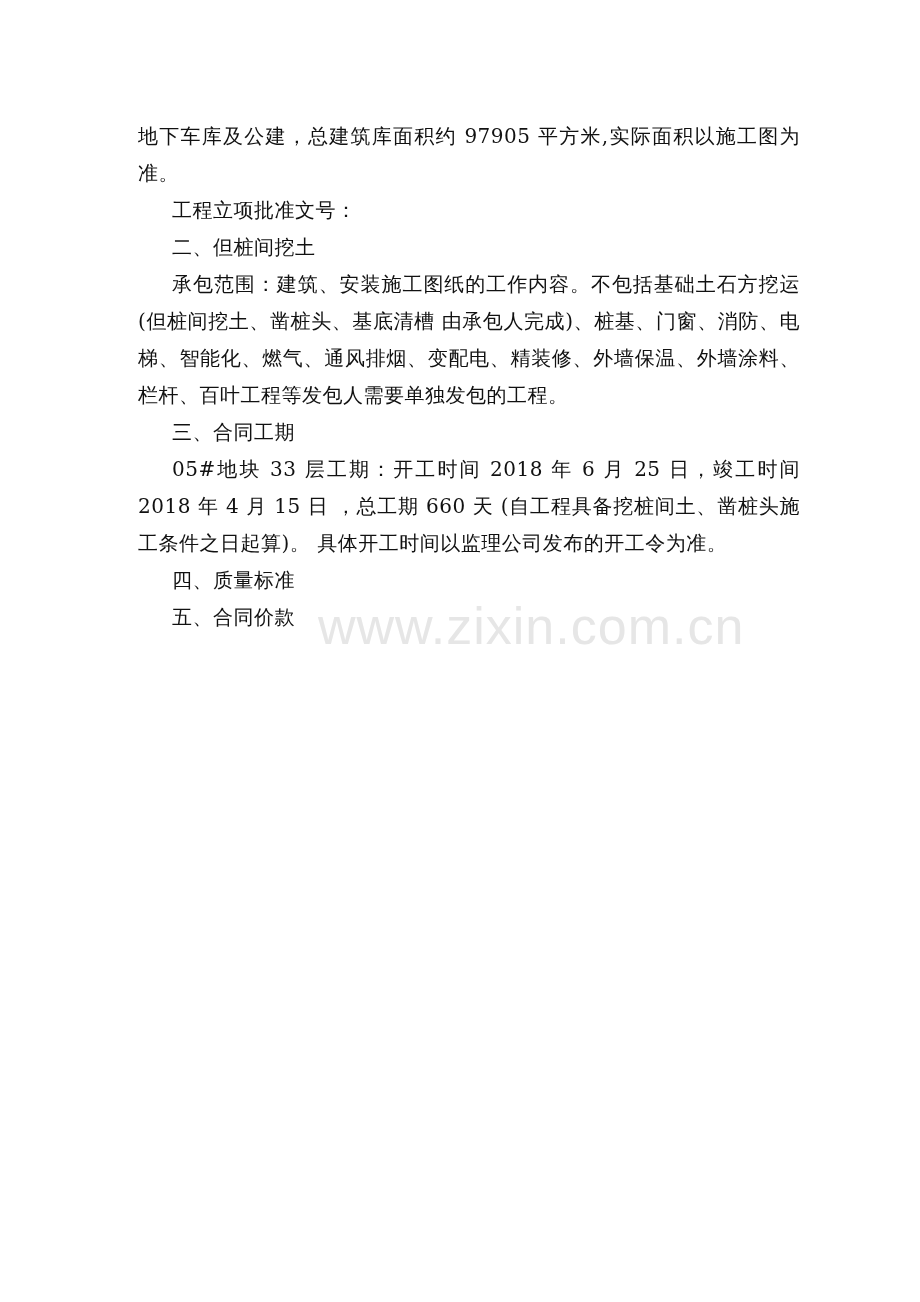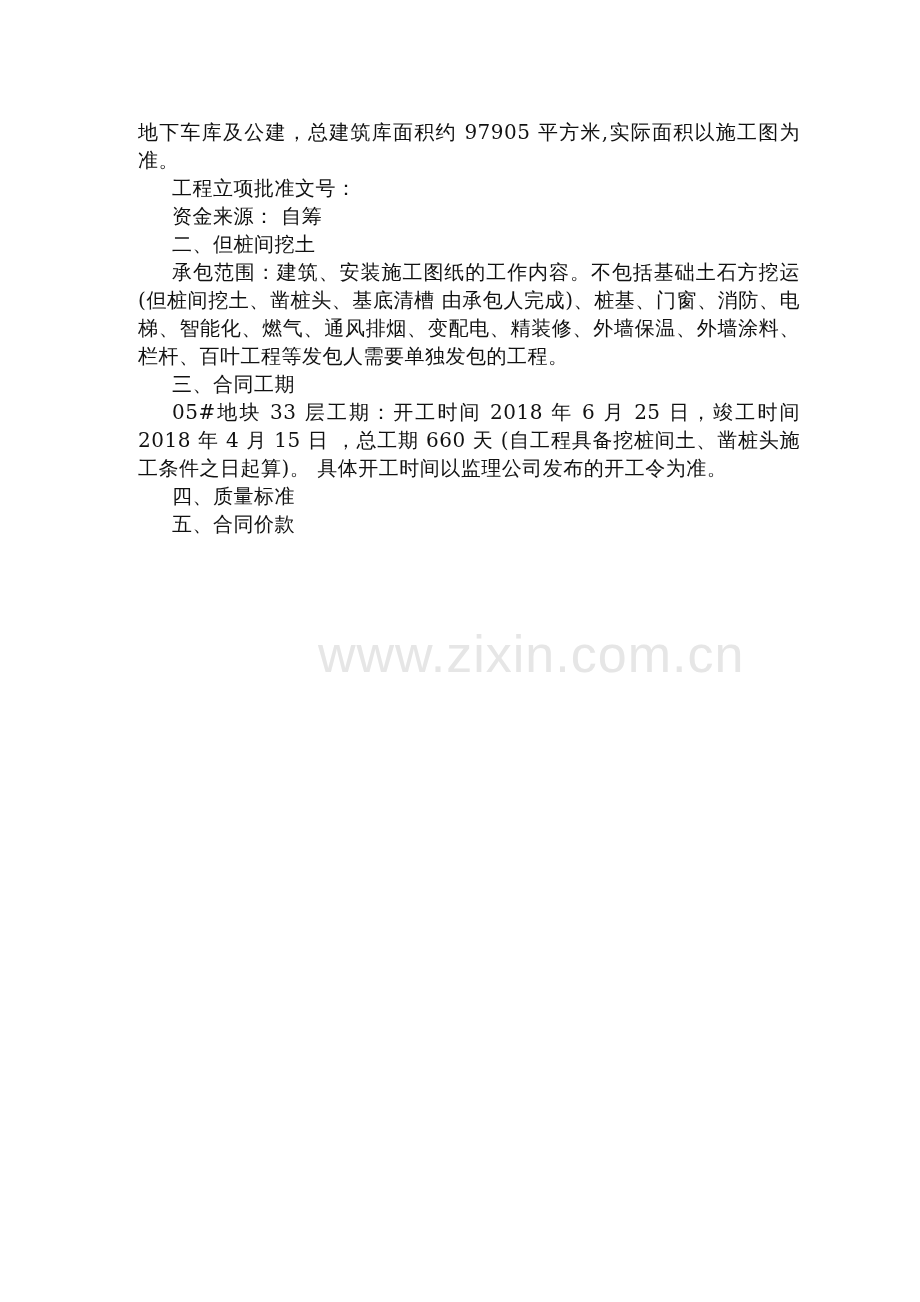--- a/index.html
+++ b/index.html
@@ -4,46 +4,45 @@
 <style>
   html, body { margin: 0; padding: 0; background: #ffffff; }
   body { width: 920px; height: 1302px; position: relative; overflow: hidden; }
   .page {
     position: absolute;
     left: 138px;
     top: 118px;
     width: 662px;
     font-family: "DejaVu Serif", "Liberation Serif", serif;
     font-size: 20px;
-    line-height: 28px;
+    line-height: 37px;
     color: #111111;
   }
   .p { margin: 0; text-align: justify; text-align-last: left; letter-spacing: 0.5px; }
   .indent { text-indent: 34px; }
   .watermark {
     position: absolute;
     left: 318px;
-    top: 624px;
+    top: 596px;
     font-family: "Liberation Sans", sans-serif;
     font-size: 52px;
     color: #e6e6e6;
     letter-spacing: 1px;
     z-index: 0;
     white-space: nowrap;
   }
   .page { z-index: 1; }
 </style>
 </head>
 <body>
 
 <div class="watermark">www.zixin.com.cn</div>
 
 <div class="page">
   <p class="p">地下车库及公建，总建筑库面积约 97905 平方米,实际面积以施工图为准。</p>
   <p class="p indent">工程立项批准文号：</p>
-  <p class="p indent">资金来源：  自筹</p>
   <p class="p indent">二、但桩间挖土</p>
   <p class="p indent">承包范围：建筑、安装施工图纸的工作内容。不包括基础土石方挖运(但桩间挖土、凿桩头、基底清槽 由承包人完成)、桩基、门窗、消防、电梯、智能化、燃气、通风排烟、变配电、精装修、外墙保温、外墙涂料、栏杆、百叶工程等发包人需要单独发包的工程。</p>
   <p class="p indent">三、合同工期</p>
   <p class="p indent">05#地块 33 层工期：开工时间 2018 年 6 月 25 日，竣工时间 2018 年 4 月 15 日 ，总工期 660 天 (自工程具备挖桩间土、凿桩头施工条件之日起算)。 具体开工时间以监理公司发布的开工令为准。</p>
   <p class="p indent">四、质量标准</p>
   <p class="p indent">五、合同价款</p>
 </div>
 
 </body></html>

